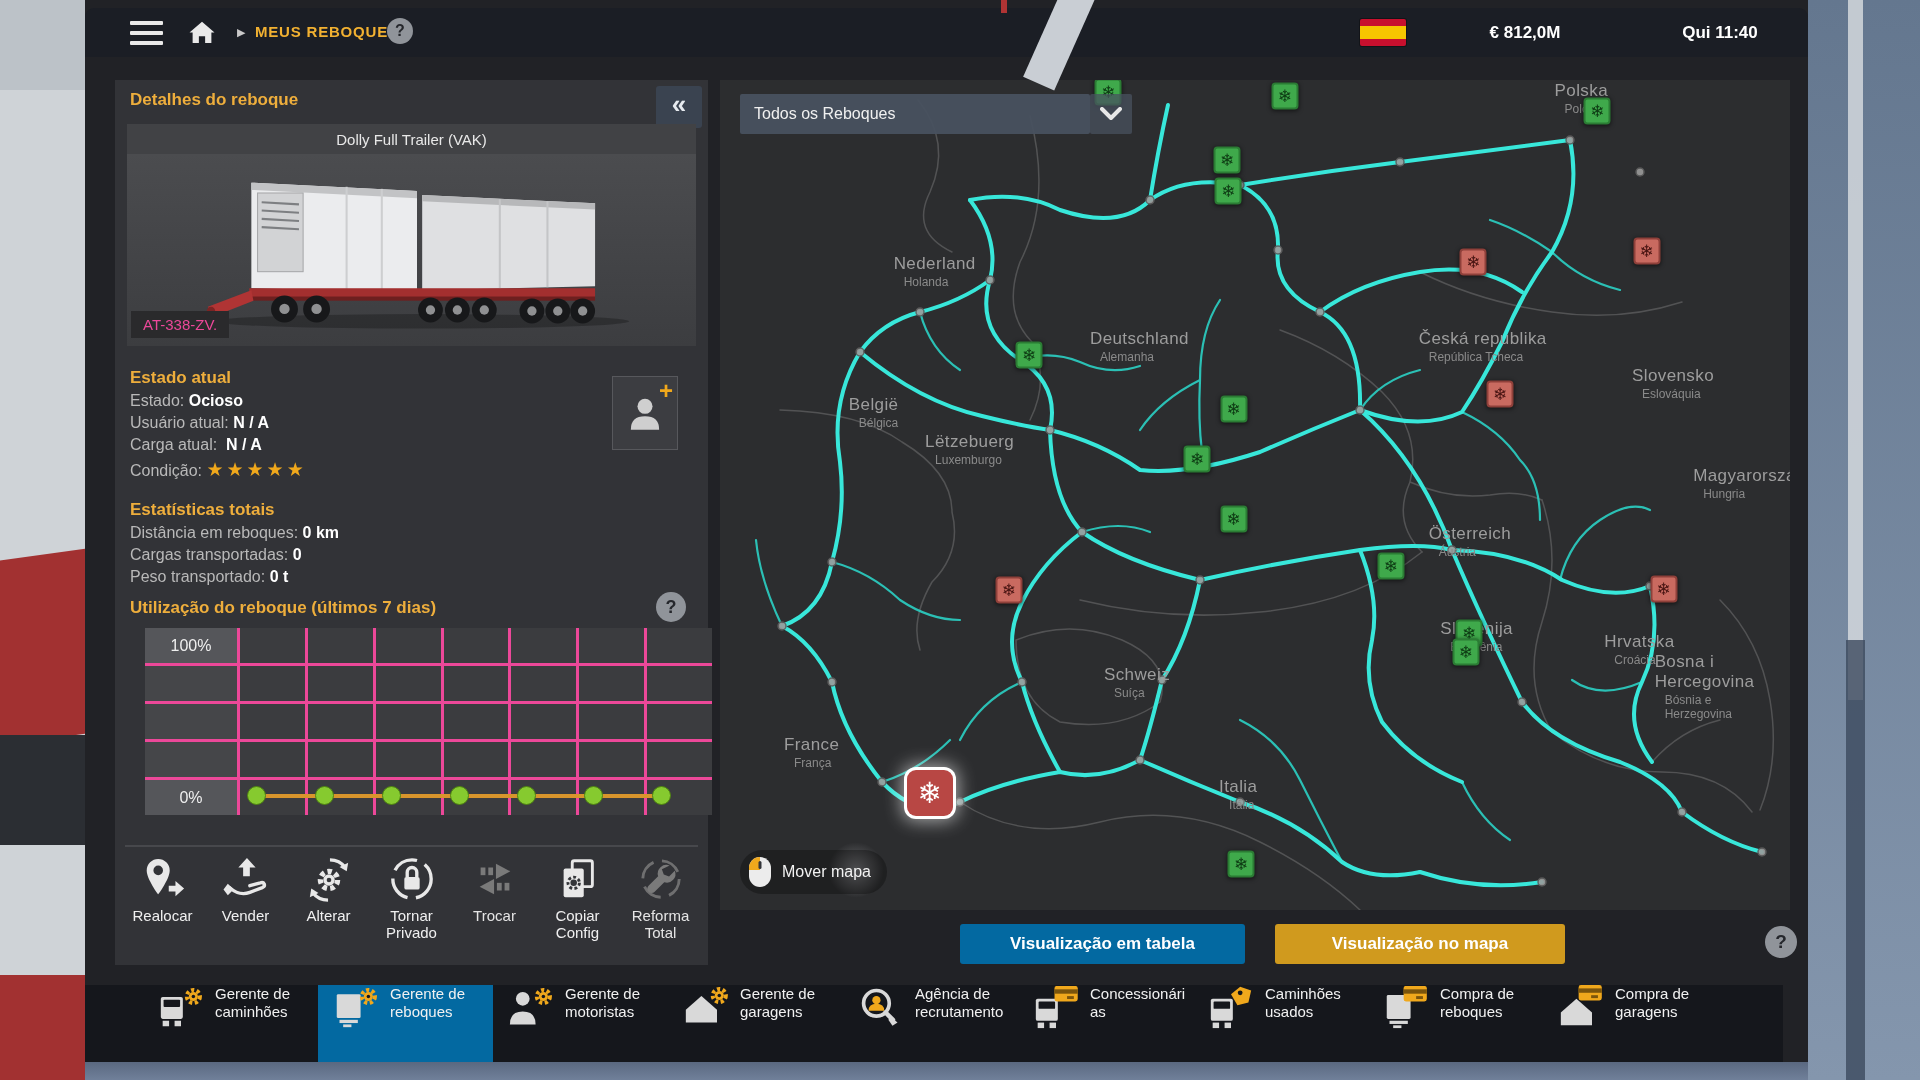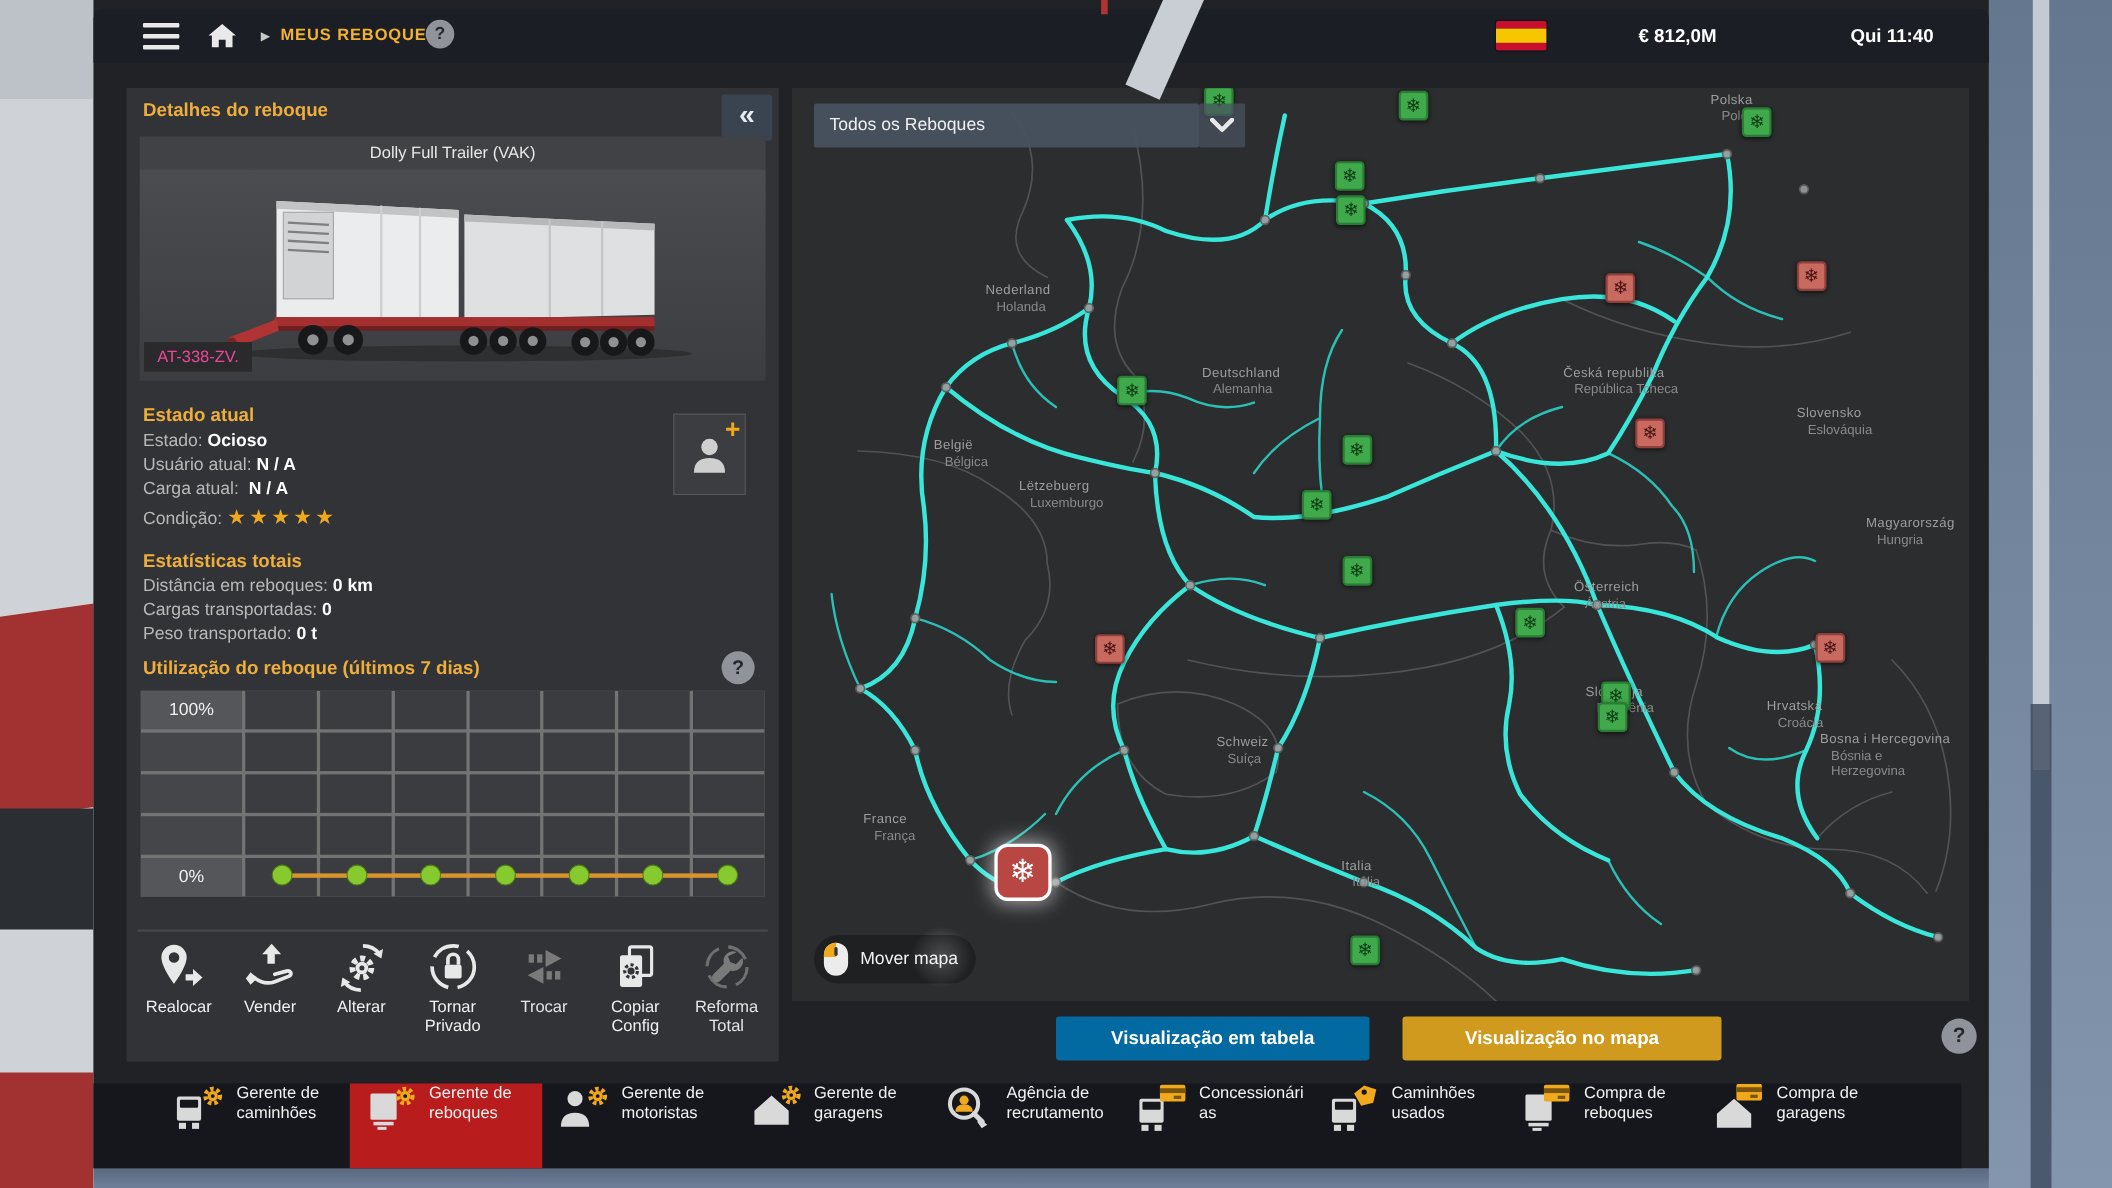--- a/index.html
+++ b/index.html
@@ -64,21 +64,21 @@
   .kv { position:absolute; left:15px; color:#b9b9b9; font-size:16px; white-space:pre; }
   .kv b { color:#ffffff; font-weight:bold; }
   .stars { color:#f0a81c; font-size:19px; letter-spacing:3px; }
   .driver-slot { position:absolute; left:497px; top:296px; width:66px; height:74px; background:#3c3d41;
     border:1px solid #57585c; display:flex; align-items:center; justify-content:center; cursor:pointer; }
   .driver-slot svg { width:40px; height:40px; }
   .driver-plus { position:absolute; top:0px; right:4px; color:#f0a81c; font-size:24px; font-weight:bold; }
   #util-help { position:absolute; right:22px; top:512px; width:30px; height:30px; font-size:18px; }
 
   
-  #util-chart { position:absolute; left:13px; top:548px; width:567px; height:187px; background:#737373;
+  #util-chart { position:absolute; left:30px; top:548px; width:567px; height:187px; background:#ec4899;
     display:grid; grid-template-columns:92px repeat(7,1fr); grid-template-rows:repeat(5,1fr); gap:3px; }
   #util-chart .cell { background:#3b3c3f; }
   #util-chart .cell.col0 { background:#454649; }
   #util-chart .cell.lbl { background:#55565a; color:#efefef; font-size:16px; display:flex;
     align-items:center; justify-content:center; }
   #util-dots { position:absolute; left:13px; top:548px; width:567px; height:187px; pointer-events:none; }
   #util-dots .dline { position:absolute; height:4px; background:#d8952c; top:166px; }
   #util-dots .dot { position:absolute; width:19px; height:19px; border-radius:50%; background:#86ca2f;
     border:1px solid #4f8411; top:158px; }
 
@@ -87,21 +87,21 @@
   .action { flex:1; display:flex; flex-direction:column; align-items:center; color:#e8e8e8; cursor:pointer; }
   .action svg { width:46px; height:46px; }
   .action .alabel { font-size:15px; line-height:17px; text-align:center; margin-top:5px; color:#f0f0f0; }
   .action.disabled { color:#7a7a7a; cursor:default; }
   .action.disabled .alabel { color:#e5e5e5; }
 
   
   #map-panel { position:absolute; left:635px; top:80px; width:1070px; height:830px; background:#2c2d2f; overflow:hidden; }
   #map-roads { position:absolute; inset:0; }
   .country-label { position:absolute; transform:translate(-10%,-50%); color:#9d9d9d; pointer-events:none; }
-  .country-label .cname { font-size:12px; letter-spacing:.4px; }
+  .country-label .cname { font-size:17px; letter-spacing:.4px; }
   .country-label .csub { font-size:12px; color:#8a8a8a; margin-top:1px; margin-left:10px; }
   .marker { position:absolute; transform:translate(-50%,-50%); display:flex; align-items:center;
     justify-content:center; cursor:pointer; box-shadow:0 1px 4px rgba(0,0,0,.55); }
   .marker.green { width:27px; height:27px; border-radius:4px; background:#3fa94b; border:2px solid #2b7c34;
     color:#0e3c14; font-size:17px; }
   .marker.red { width:27px; height:27px; border-radius:4px; background:#c96a60; border:2px solid #8f403a;
     color:#481412; font-size:17px; }
   .marker.selected { width:46px; height:46px; border-radius:9px; background:#b84744; color:#ffffff;
     font-size:29px; box-shadow:0 0 0 3px #fff, 0 0 18px 5px rgba(255,255,255,.6); z-index:5; }
   #map-filter { position:absolute; left:20px; top:14px; width:350px; height:40px; background:rgba(72,81,95,.95);
@@ -118,21 +118,21 @@
   .view-btn { position:absolute; top:924px; height:40px; border:none; border-radius:3px; color:#fff;
     font-family:"Liberation Sans",sans-serif; font-size:17px; font-weight:bold; cursor:pointer; }
   #btn-table { left:875px; width:285px; background:#0369a1; }
   #btn-map { left:1190px; width:290px; background:#d09a1e; }
   #map-help { position:absolute; left:1680px; top:926px; width:32px; height:32px; font-size:19px; }
 
   
   #bottom-nav { position:absolute; left:0; top:985px; width:1698px; height:77px; background:#15171c;
     display:flex; align-items:stretch; padding-left:58px; }
   .nav-item { width:175px; display:flex; align-items:flex-start; gap:10px; padding-left:14px; cursor:pointer; }
-  .nav-item.selected { background:#b91c1c; }
+  .nav-item.selected { background:#0369a1; }
   .nav-ic { width:48px; height:44px; flex:0 0 auto; }
   .nav-label { font-size:15px; line-height:18px; color:#f1f1f1; max-width:100px; overflow-wrap:anywhere; }
 </style>
 </head>
 <body>
 
 <svg width="0" height="0" style="position:absolute">
   <defs>
     <g id="gearcore">
       <circle r="7.5" fill="none" stroke="#f0a81c" stroke-width="4.5" stroke-dasharray="3.6 2.9"></circle>

